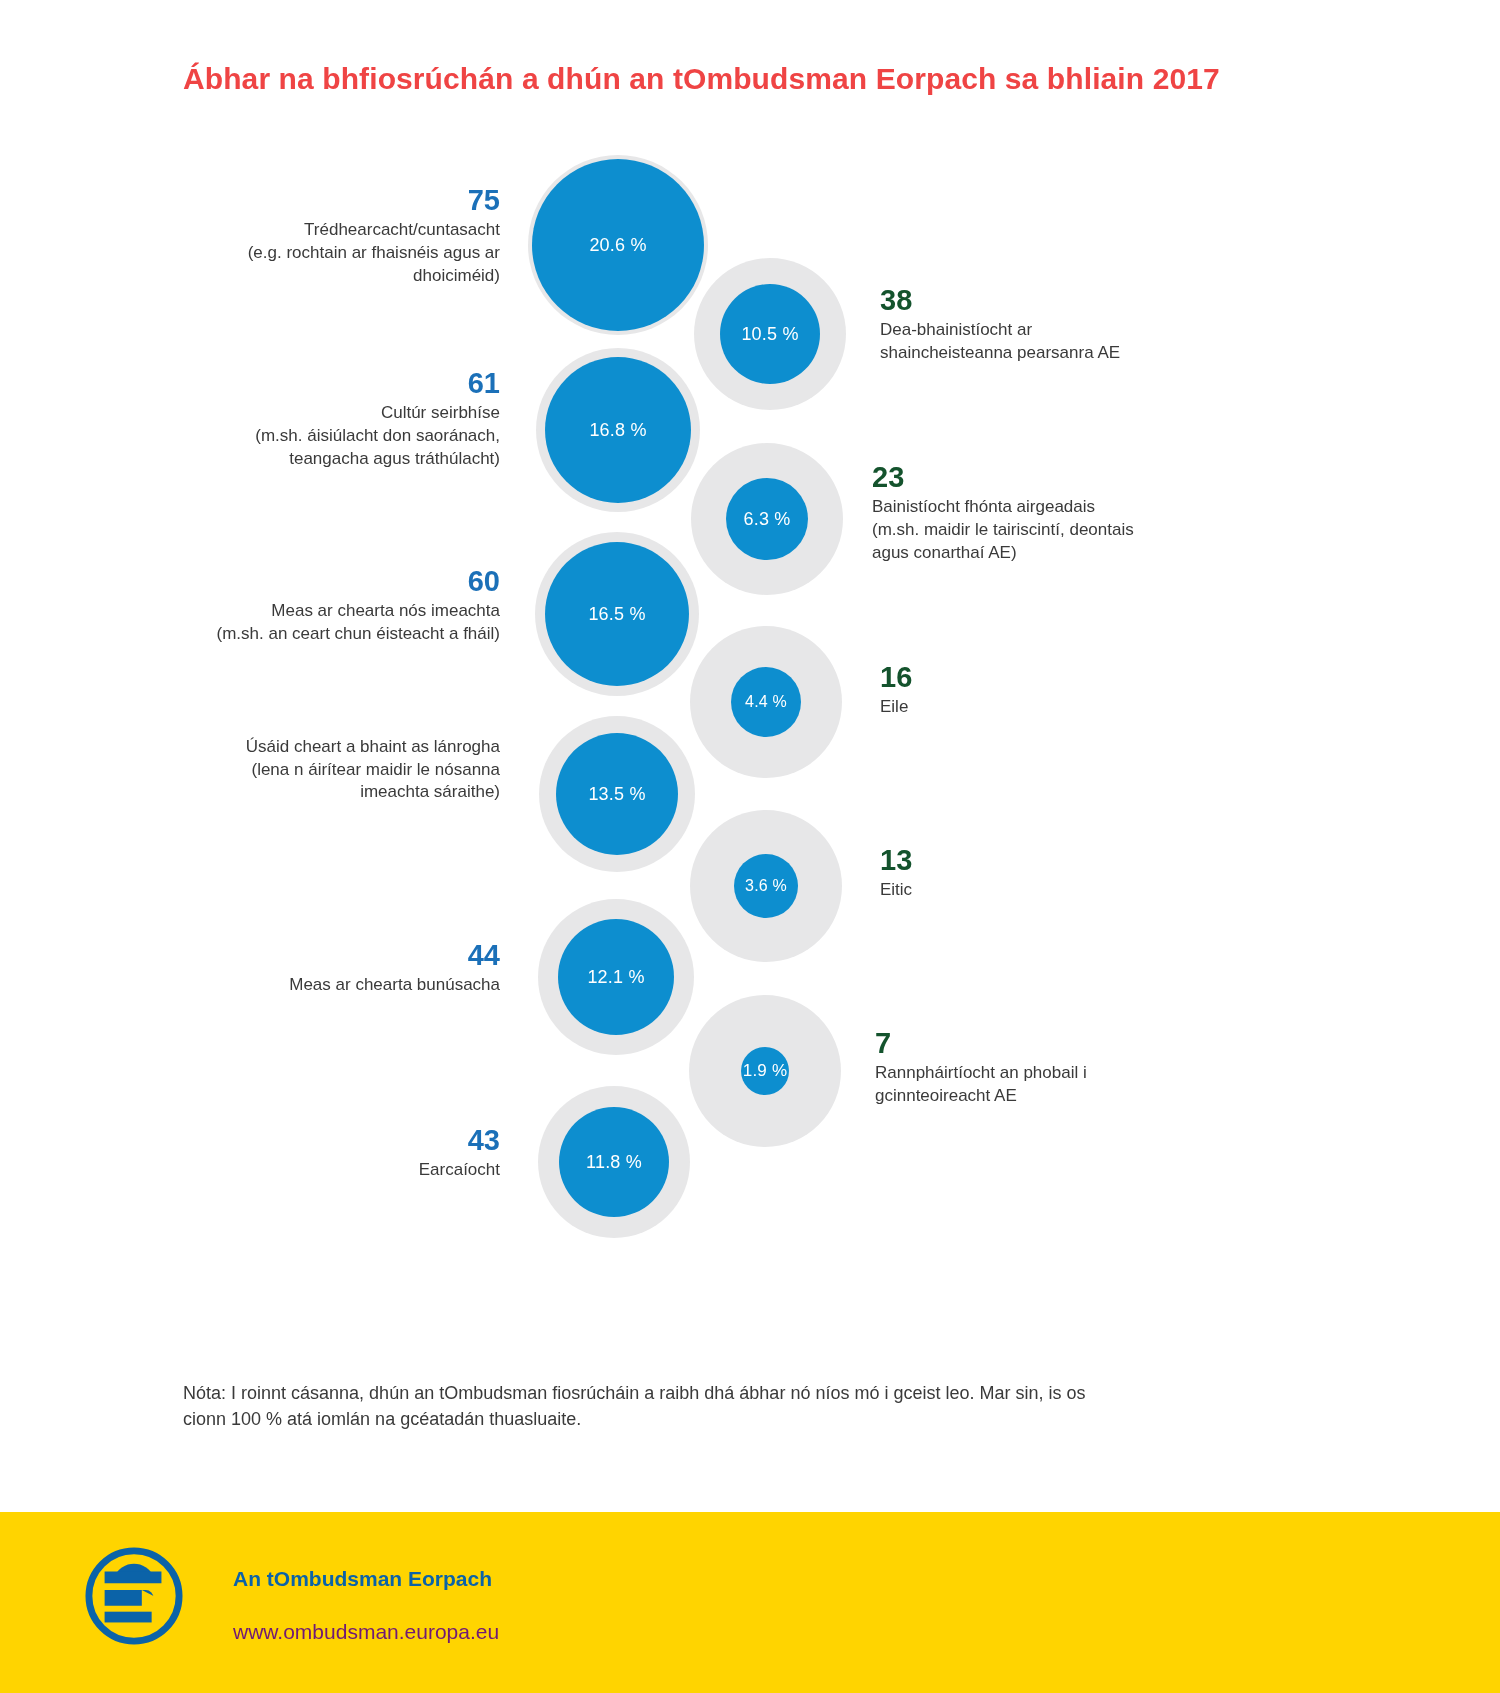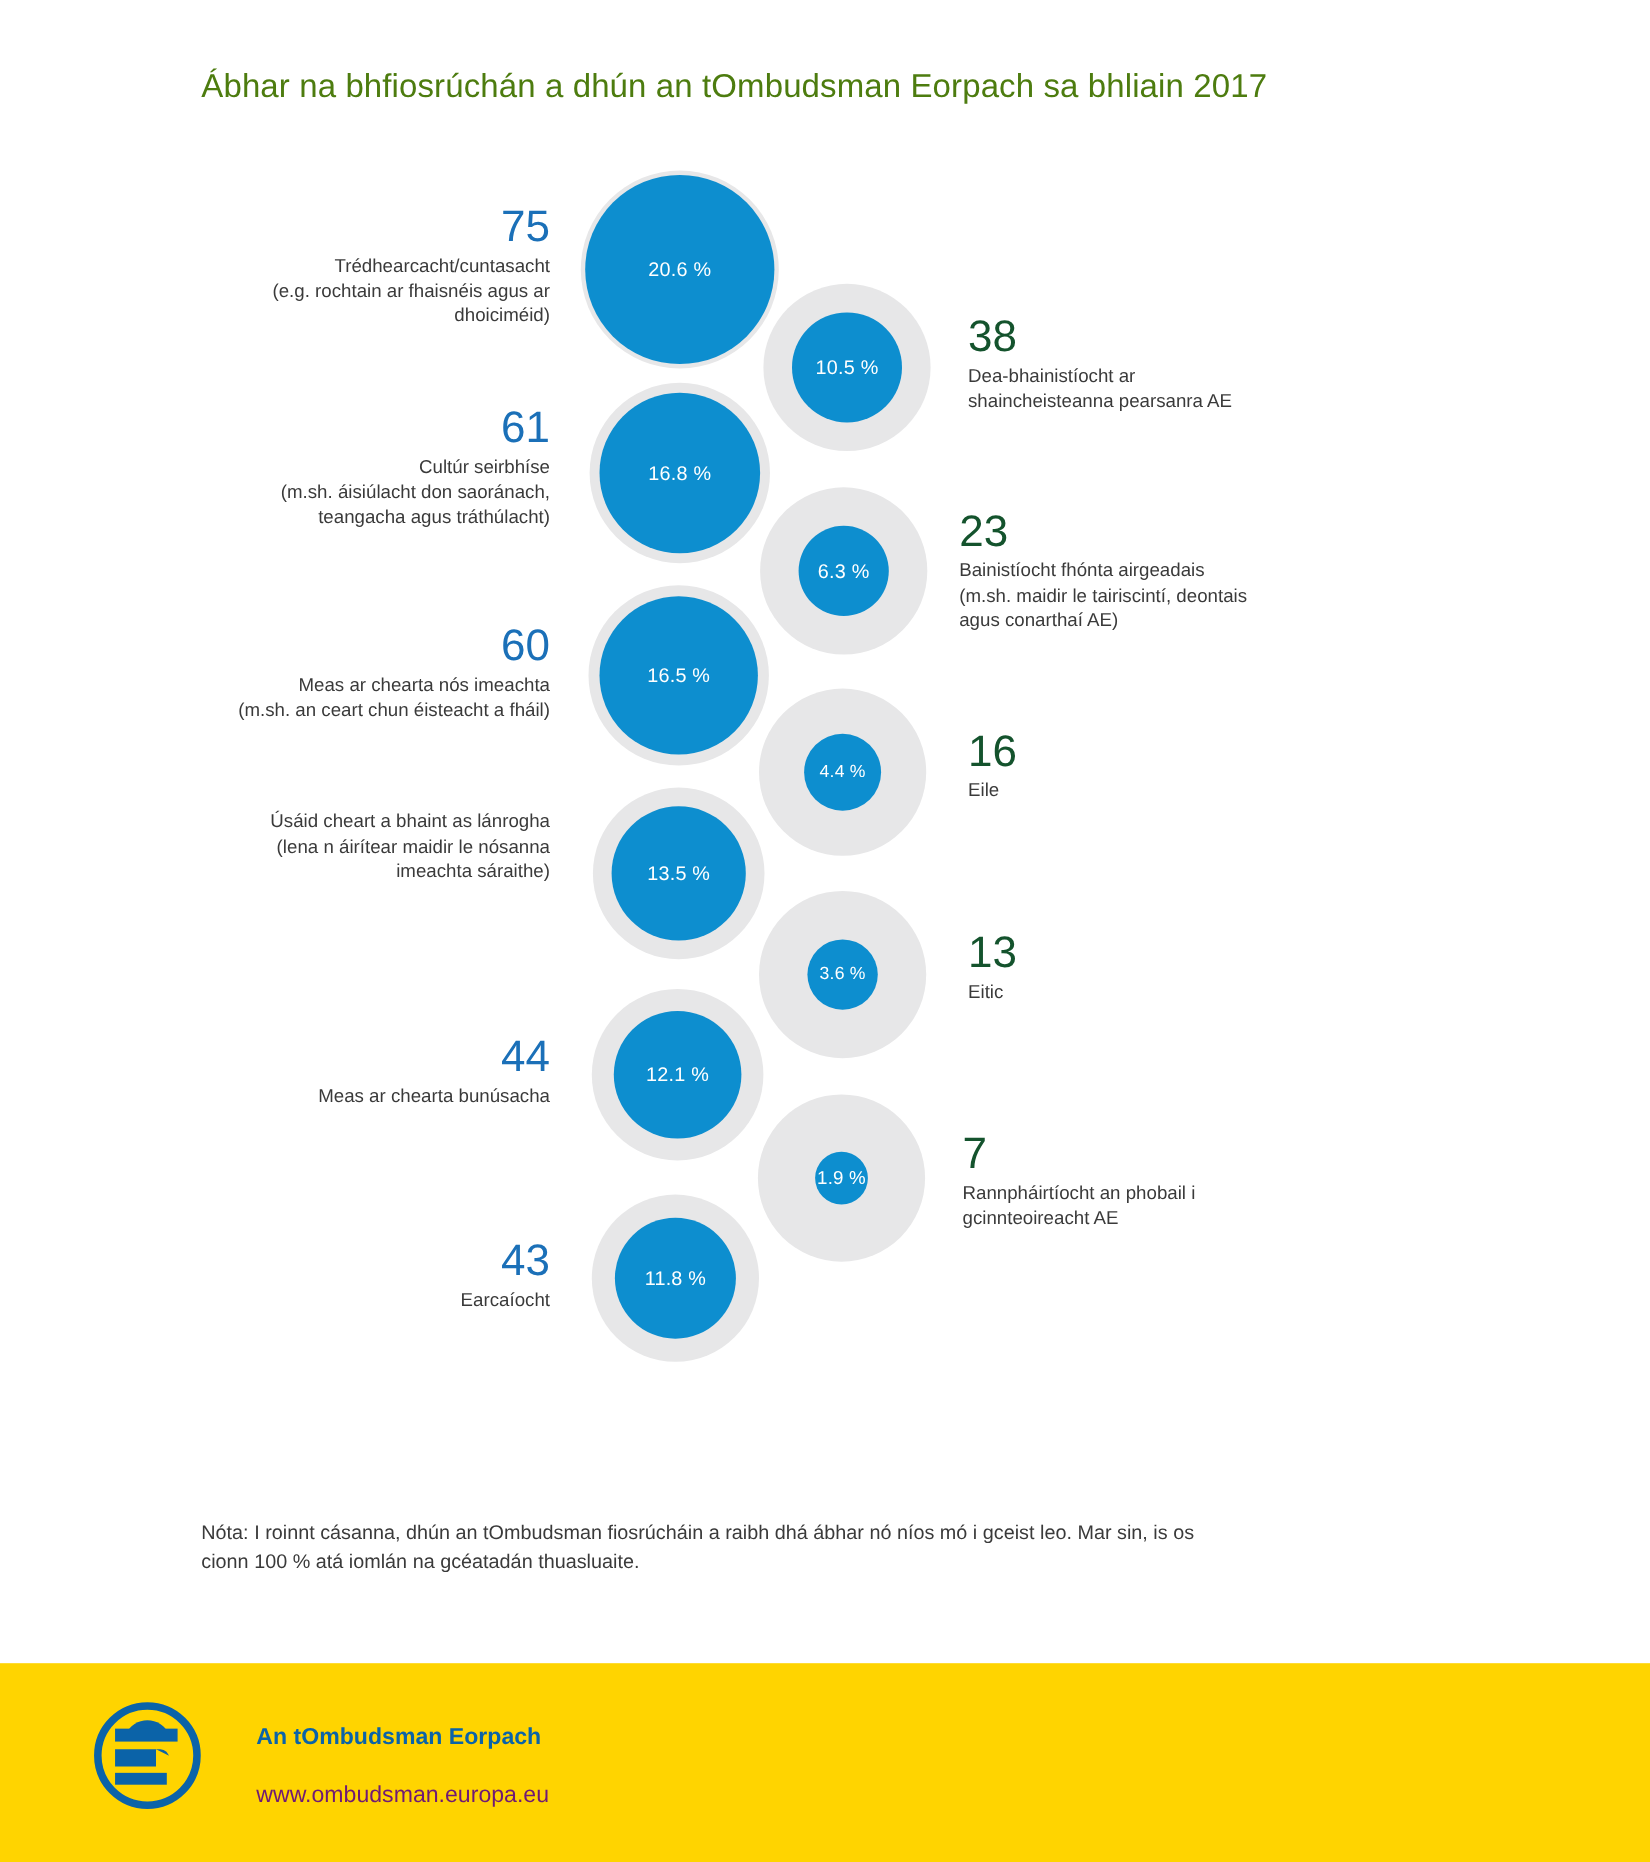--- a/index.html
+++ b/index.html
@@ -10,22 +10,22 @@
     color:#2b2b2b;
     position:relative;
     overflow:hidden;
   }
 
   
   .title {
     position:absolute;
     left:183px; top:62px;
     font-size:30px;
-    font-weight:normal;
-    color:#4d7c0f;
+    font-weight:bold;
+    color:#ef4444;
     letter-spacing:0.1px;
     white-space:nowrap;
   }
 
   
   .stage { position:absolute; left:0; top:0; width:1500px; height:1380px; }
 
   .bubble-group { position:absolute; }
 
   .halo {
@@ -46,22 +46,22 @@
     font-size:18px;
     font-weight:400;
     letter-spacing:0.2px;
     white-space:nowrap;
   }
   .disc.small .pct { font-size:16px; }
 
   
   .lbl { position:absolute; }
   .lbl .count {
-    font-size:40px;
-    font-weight:normal;
+    font-size:29px;
+    font-weight:bold;
     color:#1b70b8;
     line-height:1.05;
     margin-bottom:4px;
   }
   .lbl .desc {
     font-size:17px;
     line-height:1.33;
     color:#3a3a3a;
   }
   .lbl.right .count { color:#14532d; }

